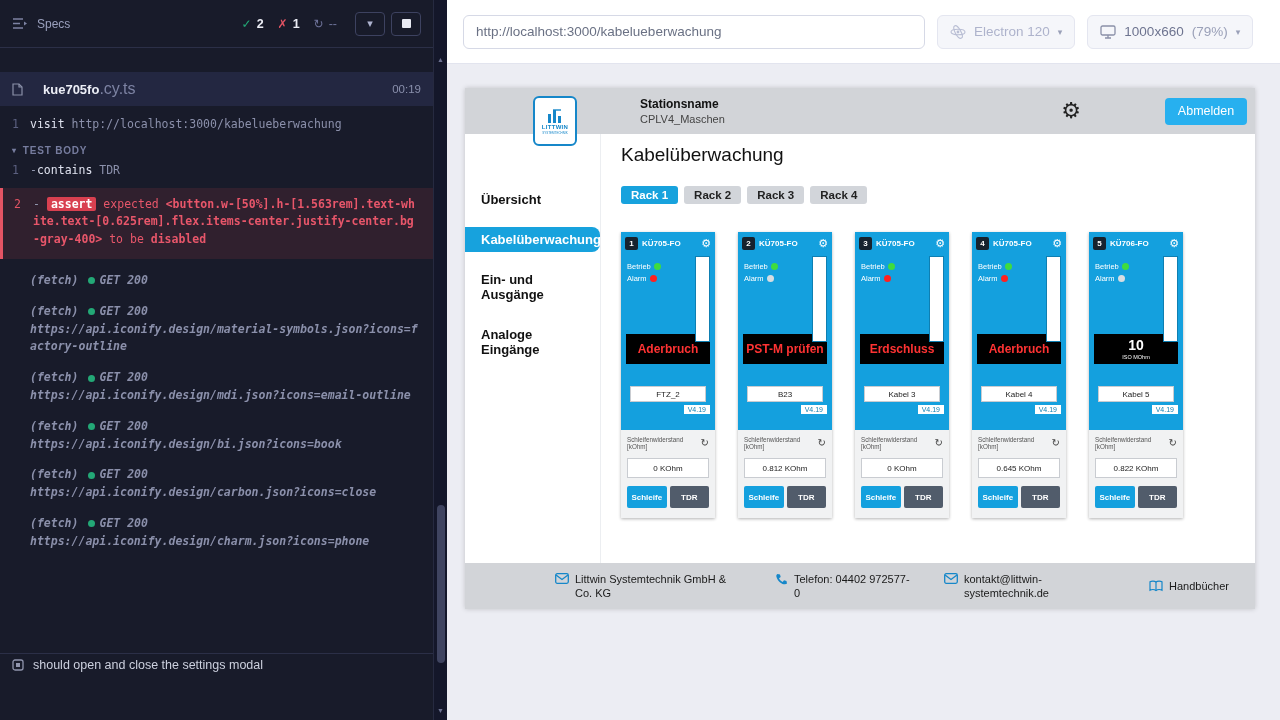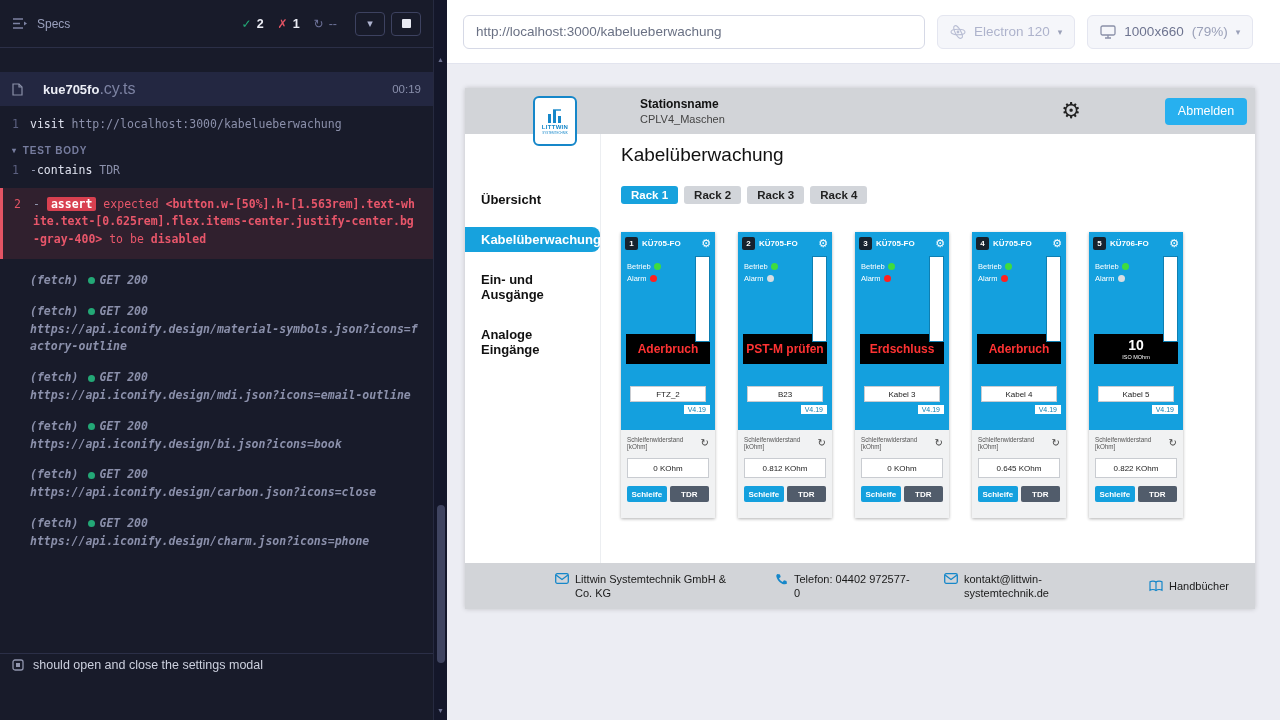--- a/index.html
+++ b/index.html
@@ -115,21 +115,21 @@
   .ssub { color:#fff; font-size:5.5px; }
   .cablebox { margin:22px 9px 0 9px; height:16px; background:#fff; border:1px solid #c9ccd1; font-size:8px; color:#222; display:flex; align-items:center; justify-content:center; }
   .verrow { display:flex; justify-content:flex-end; margin:3px 5px 0 0; }
   .ver { background:#fff; color:#0e7fb2; font-size:7px; padding:1px 4px; }
   .card-foot { height:88px; background:#f1f2f3; padding:6px; }
   .resrow { display:flex; justify-content:space-between; align-items:center; }
   .reslab { font-size:6.3px; color:#555; }
   .refresh { font-size:10px; color:#444; line-height:1; cursor:pointer; }
   .resval { margin-top:8px; height:20px; background:#fff; border:1px solid #c9ccd1; font-size:8px; color:#222; display:flex; align-items:center; justify-content:center; }
   .btnrow { margin-top:8px; display:flex; gap:3px; }
-  .cbtn { flex:1; height:16px; border:none; border-radius:2px; color:#fff; font-size:8px; font-weight:bold; font-family:"Liberation Sans",sans-serif; cursor:pointer; }
+  .cbtn { flex:1; height:22px; border:none; border-radius:2px; color:#fff; font-size:8px; font-weight:bold; font-family:"Liberation Sans",sans-serif; cursor:pointer; }
   .cbtn.schleife { background:#14a0de; }
   .cbtn.tdr { background:#515c6b; }
 
   .app-footer { height:46px; flex:none; background:#d2d4d8; display:flex; align-items:center; padding-left:90px; gap:30px; }
   .fgroup { display:flex; align-items:flex-start; gap:6px; }
   .ftext { font-size:11px; color:#1a1a1a; line-height:1.3; }
   .w170 { max-width:170px; } .w120 { max-width:120px; } .w155 { max-width:155px; }
   .ficon { flex:none; margin-top:1px; }
 </style>
 </head>

